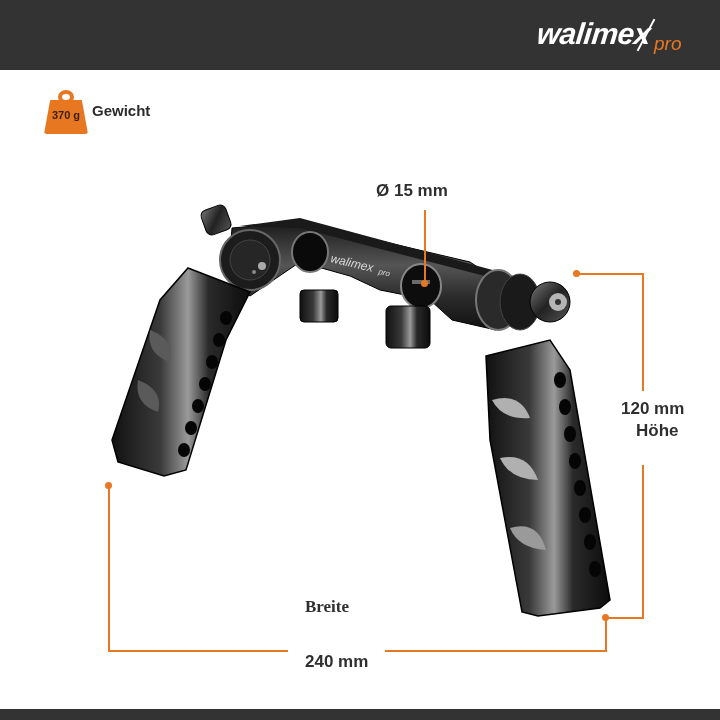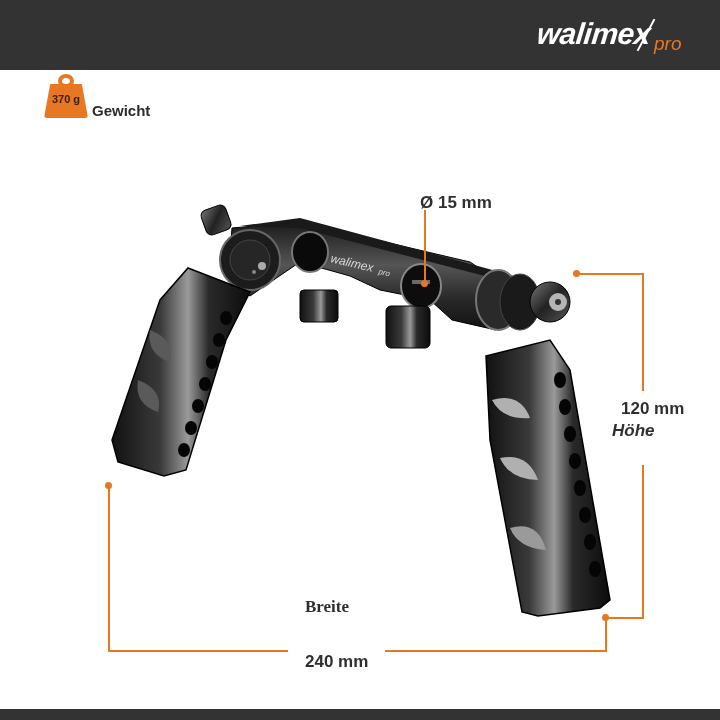--- a/index.html
+++ b/index.html
@@ -27,21 +27,21 @@
   .brand-pro {
     position: absolute; left: 117px; top: 20px;
     font-family: "Liberation Sans", sans-serif; font-style: italic;
     font-size: 19px; color: #e87722;
   }
   .brand-slash {
     position: absolute; left: 108px; top: 4px; width: 2px; height: 36px;
     background: #ffffff; transform: rotate(28deg); transform-origin: center;
   }
 
-  .weight-badge { position: absolute; left: 44px; top: 74px; width: 44px; height: 46px; }
+  .weight-badge { position: absolute; left: 44px; top: 90px; width: 44px; height: 46px; }
   .weight-icon-ring {
     position: absolute; left: 14px; top: 0; width: 16px; height: 14px;
     border: 4px solid #e87722; border-radius: 50%;
   }
   .weight-icon-body {
     position: absolute; left: 0; top: 10px; width: 44px; height: 34px;
     background: #e87722;
     clip-path: polygon(14% 0, 86% 0, 100% 100%, 0 100%);
     border-radius: 3px;
   }
@@ -163,29 +163,29 @@
       <ellipse cx="585" cy="515" rx="6" ry="8"></ellipse>
       <ellipse cx="590" cy="542" rx="6" ry="8"></ellipse>
       <ellipse cx="595" cy="569" rx="6" ry="8"></ellipse>
     </g>
     <path d="M492 400 Q520 392 530 418 Q502 420 492 400 Z" fill="#b0b0b0"></path>
     <path d="M500 458 Q528 452 538 480 Q510 480 500 458 Z" fill="#b0b0b0"></path>
     <path d="M510 528 Q538 520 546 550 Q518 548 510 528 Z" fill="#9a9a9a"></path>
   </g>
 </svg>
 
-<div class="dim-label" style="left:376px; top:192px;margin-left:44px;">Ø 15 mm</div>
+<div class="dim-label" style="left:376px; top:180px;">Ø 15 mm</div>
 <div class="line" style="left:424px; top:210px; width:2px; height:74px;"></div>
 <div class="dot" style="left:421px; top:280px;"></div>
 
 <div class="dot" style="left:573px; top:270px;"></div>
 <div class="line" style="left:576px; top:273px; width:68px; height:2px;"></div>
 <div class="line" style="left:642px; top:273px; width:2px; height:118px;"></div>
 <div class="dim-label" style="left:604px; top:398px;margin-left:17px;">120 mm</div>
-<div class="dim-label" style="left:612px; top:420px;font-style:italic;">Höhe</div>
+<div class="dim-label" style="left:636px; top:420px;">Höhe</div>
 <div class="line" style="left:642px; top:465px; width:2px; height:154px;"></div>
 <div class="line" style="left:607px; top:617px; width:37px; height:2px;"></div>
 
 <div class="dot" style="left:105px; top:482px;"></div>
 <div class="line" style="left:108px; top:485px; width:2px; height:167px;"></div>
 <div class="line" style="left:108px; top:650px; width:180px; height:2px;"></div>
 <div class="dim-label" style="left:305px; top:596px;font-family:Liberation Serif, serif;">Breite</div>
 <div class="dim-label" style="left:305px; top:651px;">240 mm</div>
 <div class="line" style="left:385px; top:650px; width:222px; height:2px;"></div>
 <div class="line" style="left:605px; top:617px; width:2px; height:35px;"></div>

